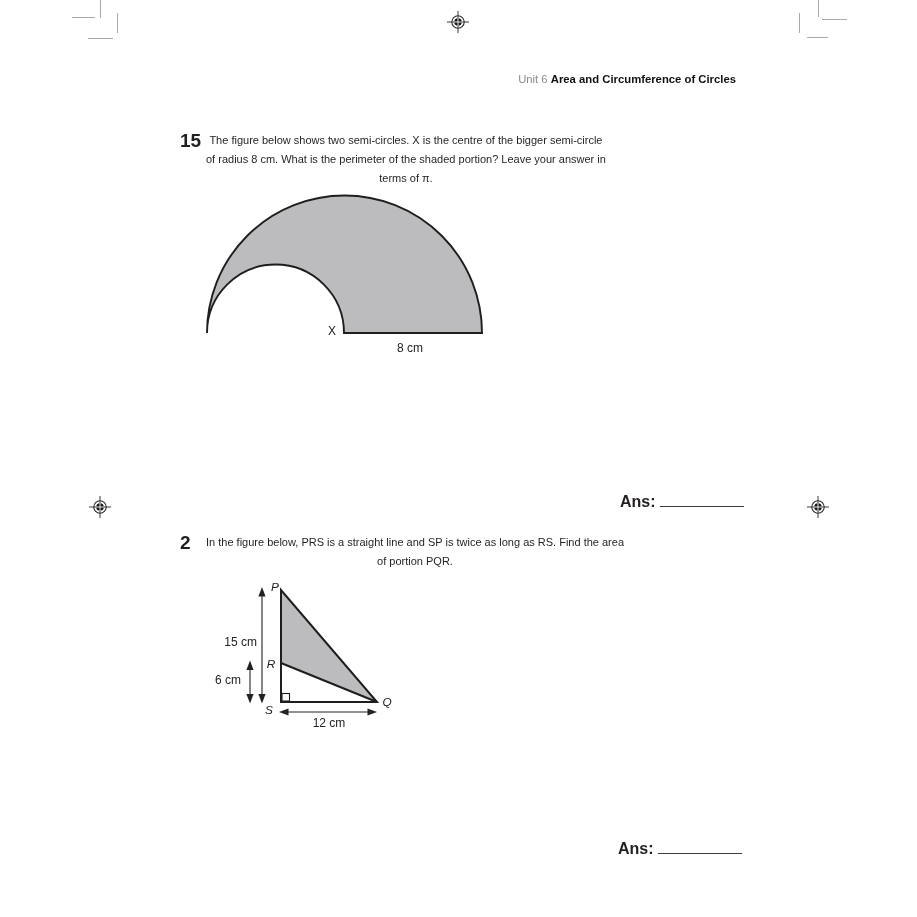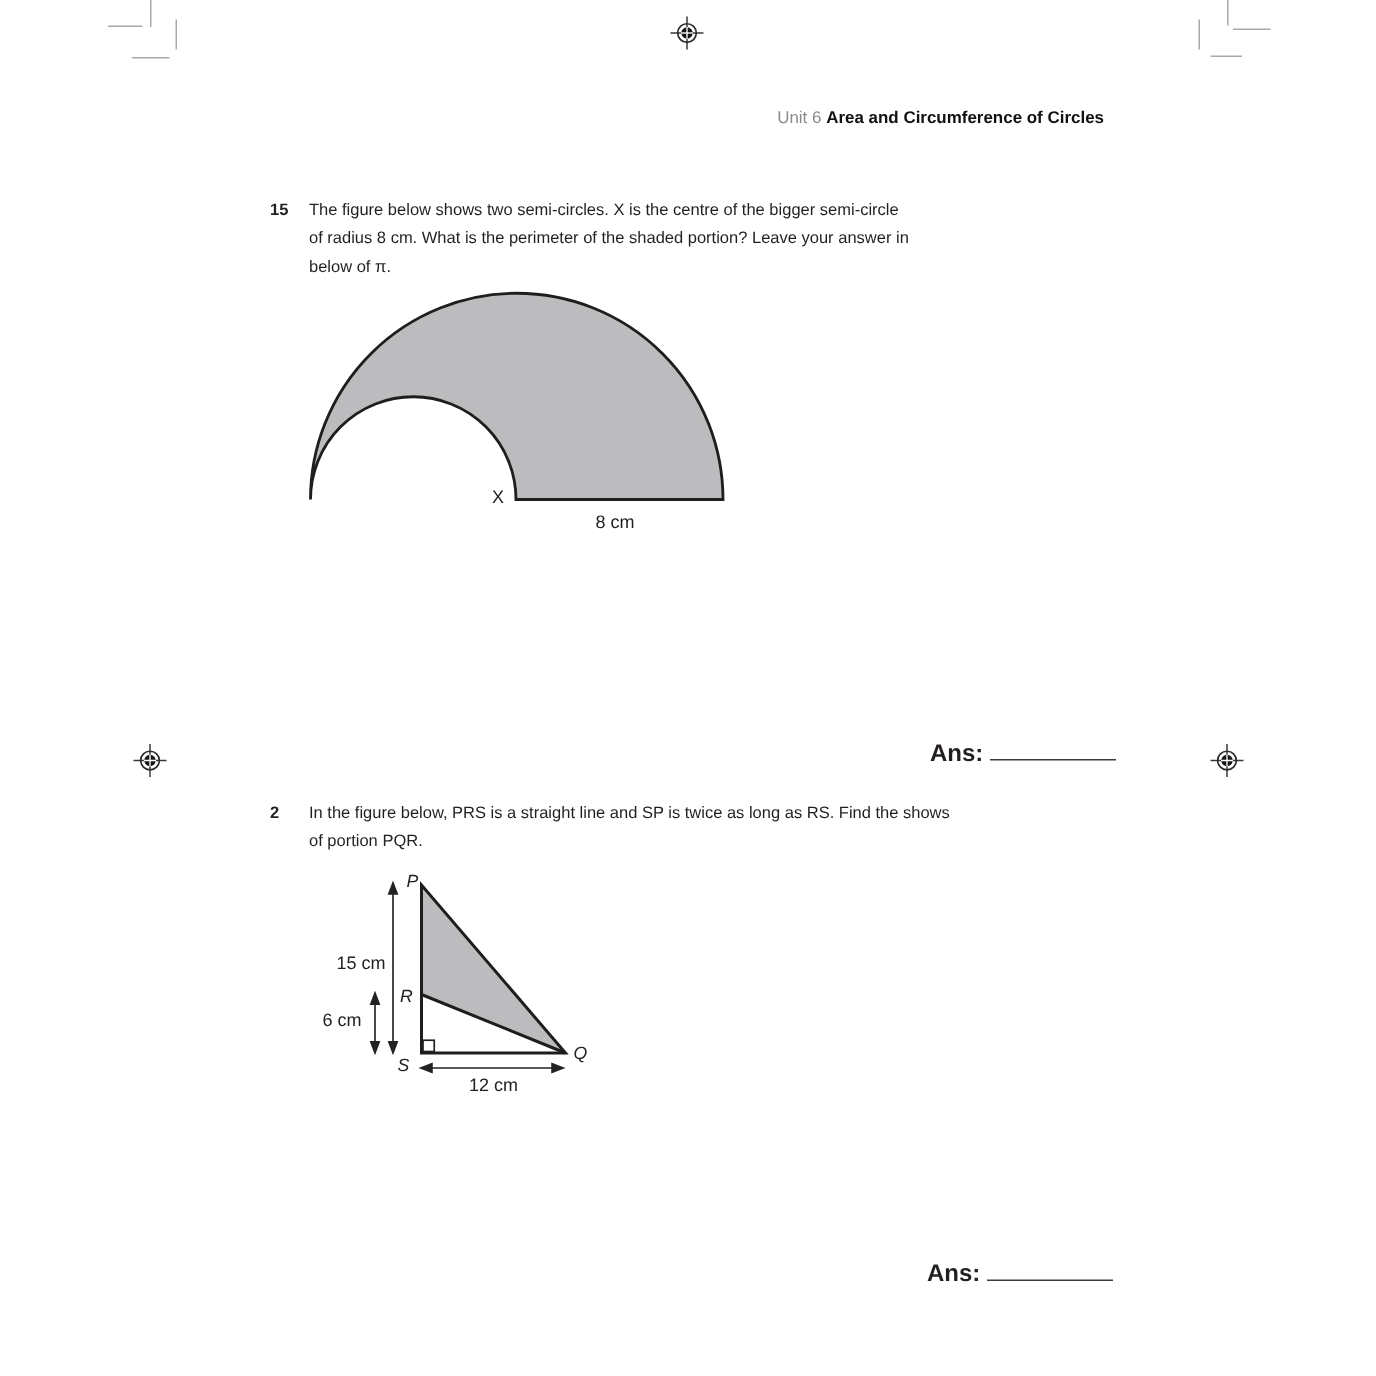--- a/index.html
+++ b/index.html
@@ -1,33 +1,33 @@
 <!DOCTYPE html>
 <html style="--shade-gray: #bcbcbe; --ink: #231f20; --unit-gray: #8c8c8c; --mark-gray: #a9a9a9; --line-black: #1e1e1e;"><head>
 <meta charset="utf-8">
 <style>
   html,body{margin:0;padding:0;background:#fff;}
   .page{
     position:relative;width:917px;height:917px;background:#ffffff;overflow:hidden;
-    font-family:"Liberation Sans",sans-serif;color:var(--ink,#231f20);
+    font-family:"Liberation Sans",sans-serif;color:var(--ink,#231f20);text-align:center;
   }
   
   .crop{position:absolute;background:var(--mark-gray,#a9a9a9);}
   
   .regmark{position:absolute;width:24px;height:24px;}
   .regmark line.axis{stroke:#3a3a3a;stroke-width:1;}
   .regmark circle.ring{fill:none;stroke:#2b2b2b;stroke-width:1.1;}
   .regmark circle.core{fill:#161616;}
   .regmark line.gap{stroke:#ffffff;stroke-width:0.9;}
   
   .header{position:absolute;top:73px;right:181px;font-size:11.3px;white-space:nowrap;}
   .header .unit{color:var(--unit-gray,#8c8c8c);font-weight:400;}
   .header .title{color:#111;font-weight:700;}
   
-  .qnum{position:absolute;font-size:11px;font-weight:700;line-height:19px;}
+  .qnum{position:absolute;font-size:19px;font-weight:700;line-height:19px;}
   .qtext{position:absolute;font-size:11px;line-height:19px;}
   .qline{white-space:nowrap;}
   
   .fig{position:absolute;}
   .shape{fill:var(--shade-gray,#bcbcbe);stroke:var(--line-black,#1e1e1e);stroke-width:1.9;}
   .outline{fill:none;stroke:var(--line-black,#1e1e1e);stroke-width:2;stroke-linejoin:miter;}
   .shadefill{fill:var(--shade-gray,#bcbcbe);stroke:none;}
   .thin{fill:none;stroke:var(--line-black,#1e1e1e);stroke-width:1.1;}
   .dimline{stroke:#222;stroke-width:1.1;}
   .dimhead{fill:#222;}
@@ -80,36 +80,36 @@
   <div class="header">
     <span class="unit">Unit 6</span>
     <span> </span>
     <span class="title">Area and Circumference of Circles</span>
   </div>
 
   <div class="qnum" style="left:180px;top:131px">15</div>
   <div class="qtext" style="left:206px;top:131px">
     <div class="qline">The figure below shows two semi-circles. X is the centre of the bigger semi-circle</div>
     <div class="qline">of radius 8 cm. What is the perimeter of the shaded portion? Leave your answer in</div>
-    <div class="qline">below of π.</div>
+    <div class="qline">terms of π.</div>
   </div>
 
   <svg class="fig" style="left:195px;top:190px" width="300" height="170" viewBox="195 190 300 170">
     <path class="shape" d="M 207 333 A 137.5 137.5 0 0 1 482 333 L 344 333 A 68.5 68.5 0 0 0 207 333 Z"></path>
     <text class="figlabel" x="336" y="335" text-anchor="end">X</text>
     <text class="figlabel" x="410" y="352" text-anchor="middle">8 cm</text>
   </svg>
 
   <div class="ans" style="left:620px;top:493px">
     <span>Ans:</span><span class="blank"></span>
   </div>
 
   <div class="qnum" style="left:180px;top:533px">2</div>
   <div class="qtext" style="left:206px;top:533px">
-    <div class="qline">In the figure below, PRS is a straight line and SP is twice as long as RS. Find the shows</div>
+    <div class="qline">In the figure below, PRS is a straight line and SP is twice as long as RS. Find the area</div>
     <div class="qline">of portion PQR.</div>
   </div>
 
   <svg class="fig" style="left:210px;top:576px" width="195" height="158" viewBox="210 576 195 158">
 
     <polygon class="shadefill" points="281,590 281,663 377,702"></polygon>
 
     <path class="outline" d="M 281 590 L 281 702 L 377 702 Z"></path>
 
     <line class="outline" x1="281" y1="663" x2="377" y2="702"></line>

